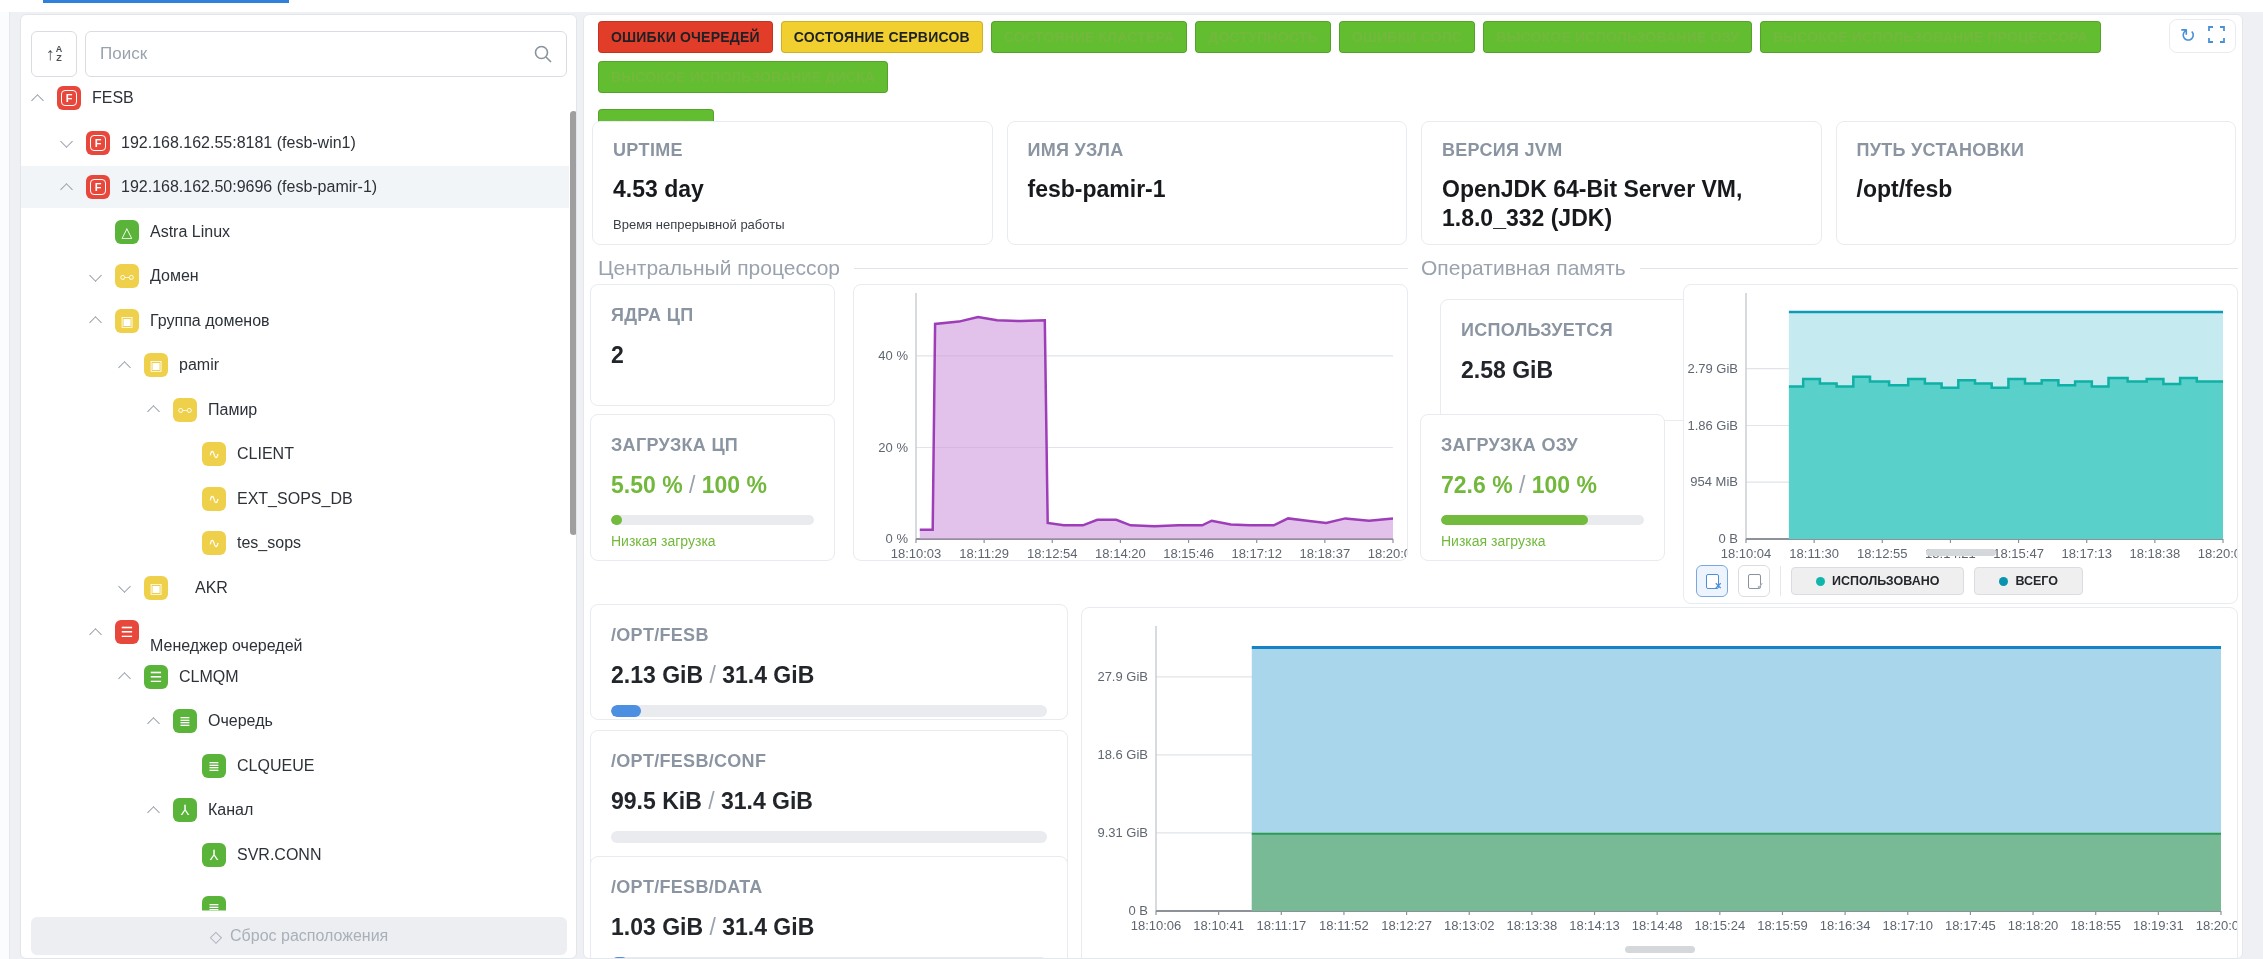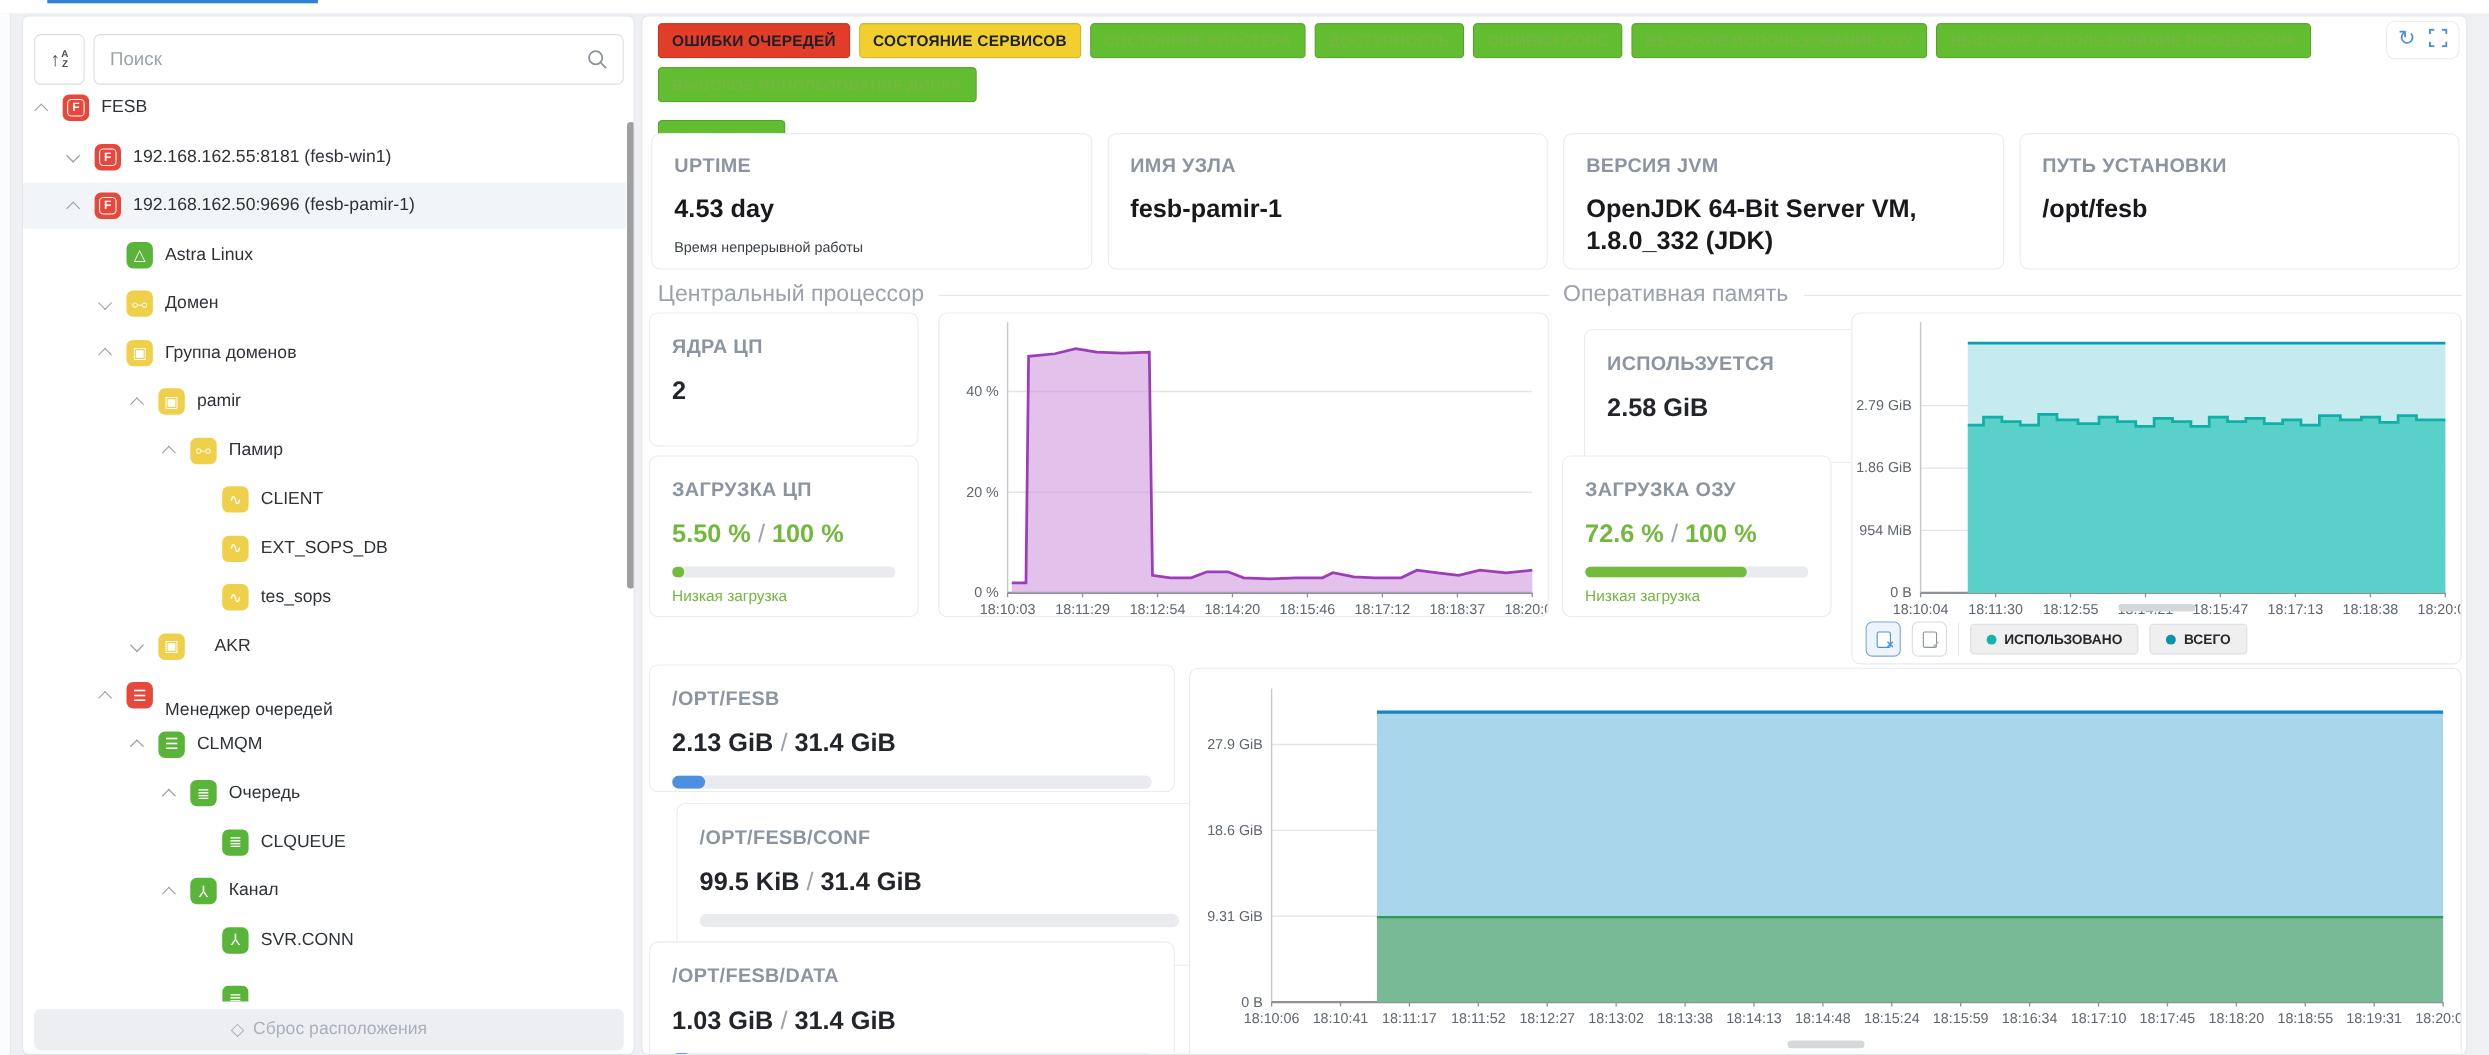--- a/index.html
+++ b/index.html
@@ -79,21 +79,21 @@
     display:flex; align-items:center; justify-content:center; position:relative; cursor:pointer; }
   .copybtn.active { border-color:#7aa7e0; background:#eef4fd; }
   .copysq { width:13px; height:15px; border:1.5px solid #8a929c; border-radius:2px; position:relative; background:#fff; }
   .copybtn.active .copysq { border-color:#4a90d9; }
   .copysq::before { content:""; position:absolute; left:3px; top:-6px; width:13px; height:15px;
     border:1.5px solid inherit; border:1.5px solid #c3c9cf; border-radius:2px; z-index:-1; }
   .copymark { position:absolute; font-size:9px; font-weight:bold; color:#4a90d9; }
   .copybtn:not(.active) .copymark { color:#aab1b9; }
   .legsep { width:1px; height:30px; background:#e4e7ec; }
   .lchip { display:flex; align-items:center; gap:7px; border:1px solid #d9dde2; border-radius:4px;
-    padding:6px 14px; font-size:12.5px; font-weight:bold; color:#24282d; cursor:pointer; white-space:nowrap; }
+    padding:6px 24px; font-size:12.5px; font-weight:bold; color:#24282d; cursor:pointer; white-space:nowrap; }
   .ldot { width:9px; height:9px; border-radius:50%; }
   .hthumb { position:absolute; height:7px; width:70px; background:#d5d8db; border-radius:4px; }
 </style>
 </head>
 <body>
 
 <div class="topstrip"></div>
 <div class="tabline"></div>
 <div class="leftedge"></div>
 
@@ -293,21 +293,21 @@
       </div>
     </div>
   <div id="disk-cards">
       <div class="statcard" style="left: 6px; top: 589px; width: 478px; height: 116px;">
         <div class="clabel">/OPT/FESB</div>
         <div class="statval"><span>2.13 GiB</span><span class="slash"> / </span><span>31.4 GiB</span></div>
         <div class="ptrack" style="height: 12px;">
           <div class="pfill blue" style="width: 6.8%;"></div>
         </div>
       </div>
-      <div class="statcard" style="left: 6px; top: 715px; width: 478px; height: 148px; margin-left: 25px;">
+      <div class="statcard" style="left: 6px; top: 715px; width: 478px; height: 148px;">
         <div class="clabel">/OPT/FESB/CONF</div>
         <div class="statval"><span>99.5 KiB</span><span class="slash"> / </span><span>31.4 GiB</span></div>
         <div class="ptrack" style="height: 12px;">
           <div class="pfill blue" style="width: 0%;"></div>
         </div>
       </div>
       <div class="statcard" style="left: 6px; top: 841px; width: 478px; height: 116px;">
         <div class="clabel">/OPT/FESB/DATA</div>
         <div class="statval"><span>1.03 GiB</span><span class="slash"> / </span><span>31.4 GiB</span></div>
         <div class="ptrack" style="height: 12px;">

